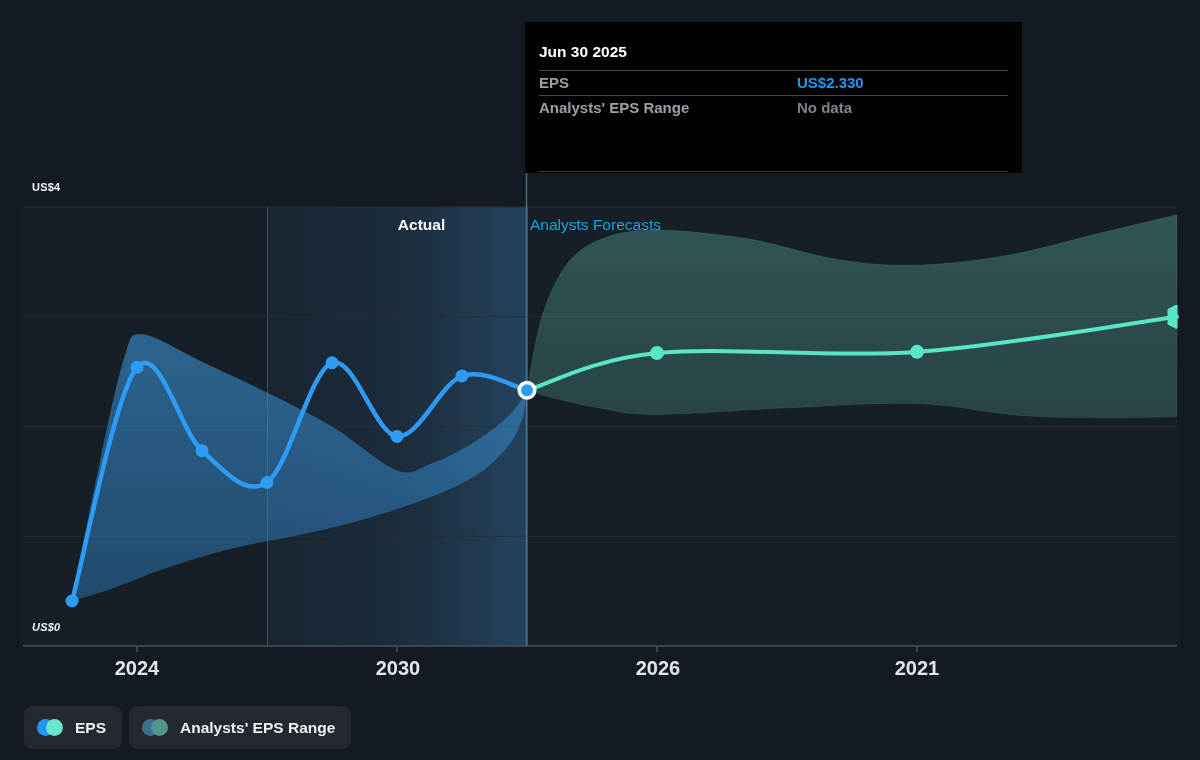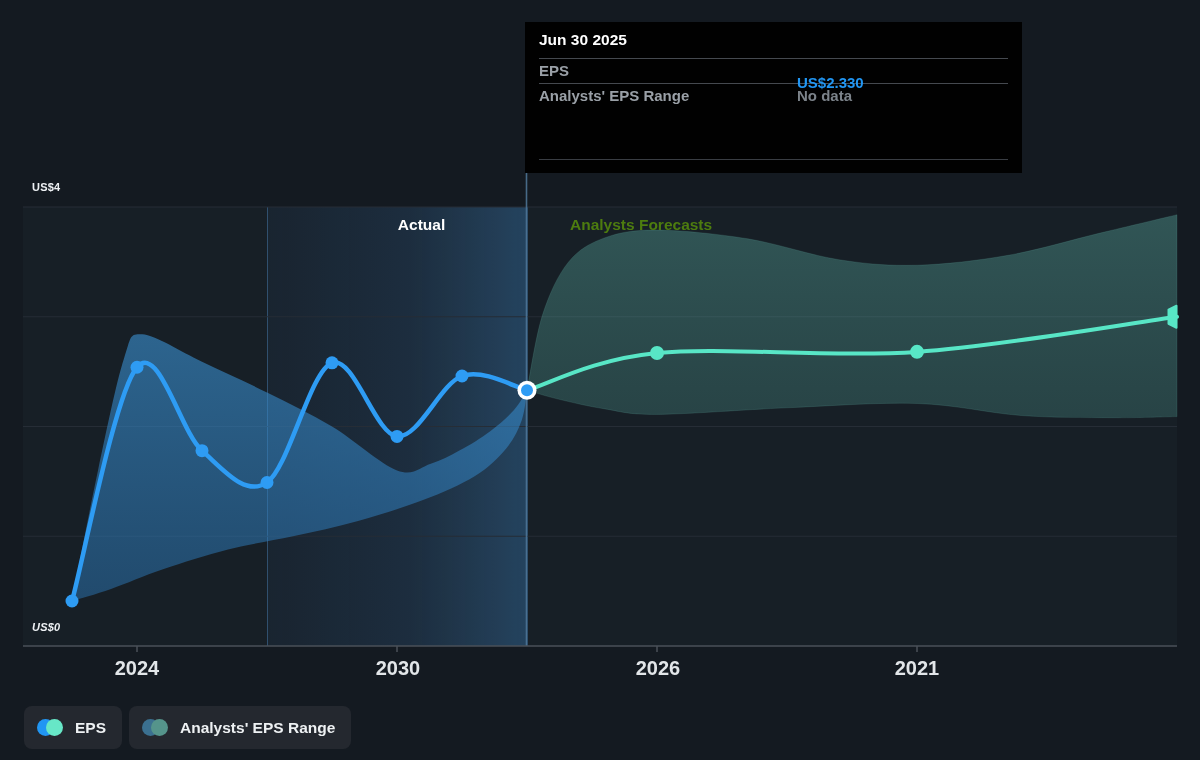--- a/index.html
+++ b/index.html
@@ -20,35 +20,35 @@
 
   svg.chart{left:0;top:0;width:1200px;height:760px;}
 
   
   .y-label{color:#eef1f4;font-size:11px;font-weight:700;letter-spacing:.2px;}
   .y-label.top{left:32px;top:181px;}
   .y-label.bottom{left:32px;top:621px;font-style:italic;}
   .x-tick-label{color:#e2e6e9;font-size:20px;font-weight:700;width:80px;text-align:center;top:657px;}
   .section-label{font-size:15.5px;top:216px;}
   .section-label.actual{left:330px;width:183px;text-align:center;color:#ffffff;font-weight:700;}
-  .section-label.forecast{left:570px;color:#4d7c0f;font-weight:700;}
+  .section-label.forecast{left:530px;color:#0ea5e9;font-weight:400;}
 
   
   .tooltip{
     left:525px;top:22px;width:497px;height:151px;
     background:#010101;box-sizing:border-box;
-    padding:0 14px 12px 14px;color:#fff;
+    padding:12px 14px 12px 14px;color:#fff;
   }
   .tt-title{height:36px;display:flex;align-items:center;
     font-size:15.5px;font-weight:700;color:#ffffff;
     border-bottom:1px solid #45494f;}
   .tt-row{position:relative;height:24px;line-height:24px;font-size:15px;font-weight:600;color:#9aa0a7;}
   .tt-row.bordered{border-bottom:1px solid #45494f;}
   .tt-value{position:absolute;left:258px;top:0;}
-  .tt-value.highlight{color:#2196f3;font-weight:700;margin-top:12px;}
+  .tt-value.highlight{color:#2196f3;font-weight:700;}
   .tt-value.muted{color:#7c838a;font-weight:700;}
   .tt-spacer{height:51px;border-bottom:1px solid #393d43;}
 
   
   .legend{left:24px;top:706px;display:flex;gap:7px;}
   .legend-pill{
     height:43px;display:inline-flex;align-items:center;gap:12px;
     padding:0 16px 0 13px;background:#24282f;border-radius:8px;
     color:#eef1f3;font-size:15.5px;font-weight:600;cursor:pointer;border:none;
   }

